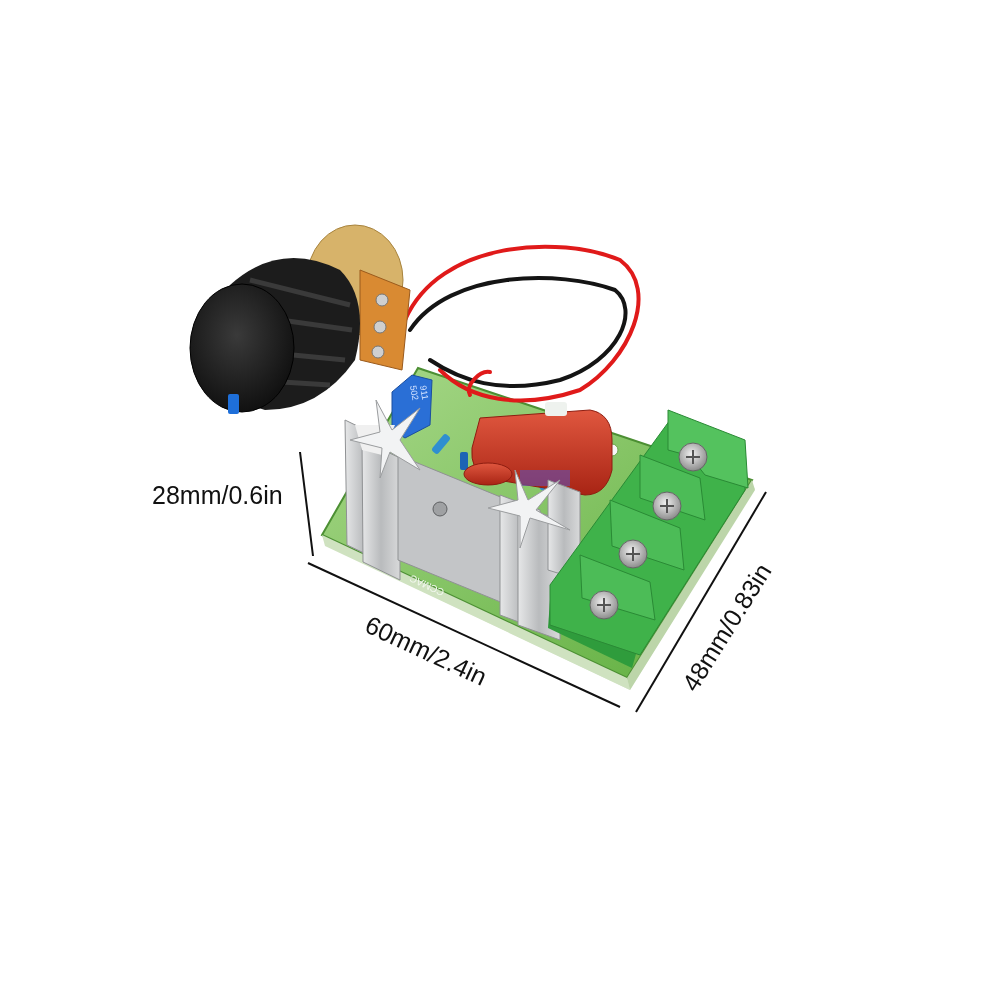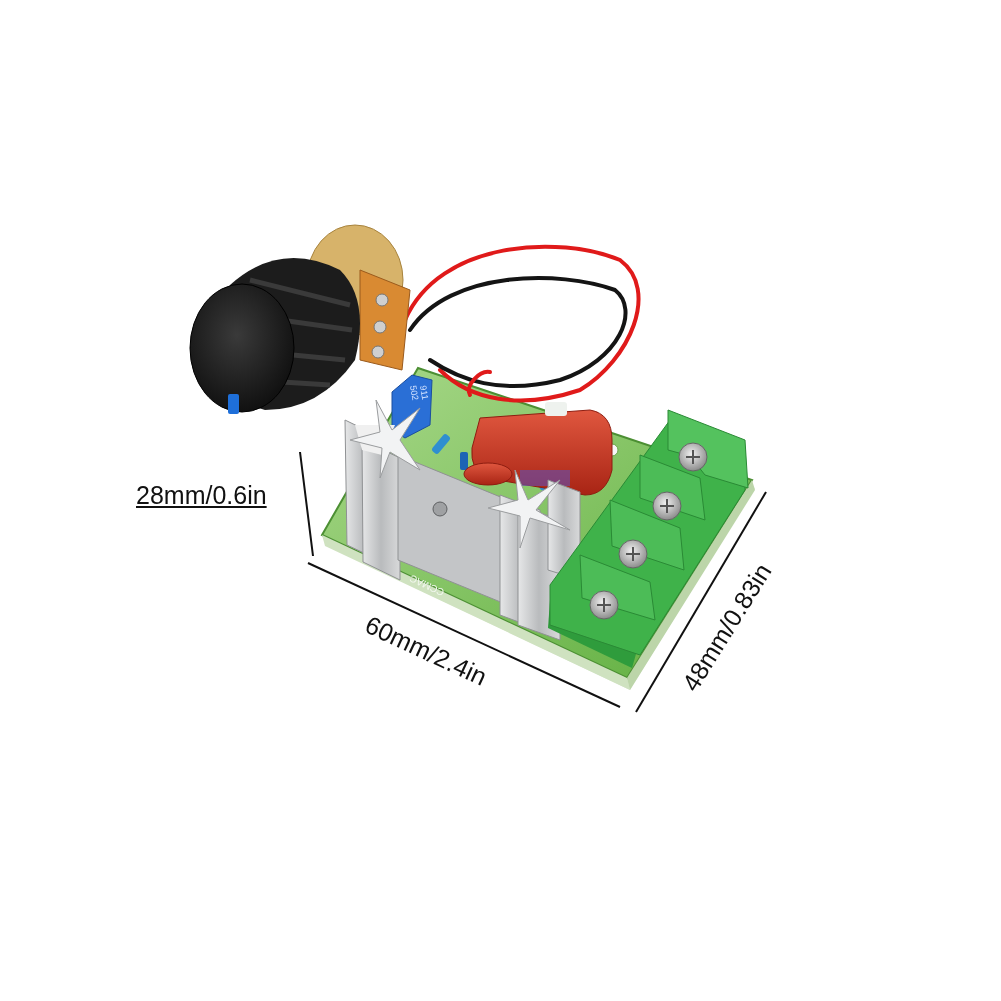--- a/index.html
+++ b/index.html
@@ -1,21 +1,21 @@
 <!DOCTYPE html>
 <html><head>
 <meta charset="utf-8">
 <style>
   html, body { margin:0; padding:0; background:#ffffff; }
   body { width:1001px; height:1001px; position:relative; overflow:hidden;
          font-family:"Liberation Sans", sans-serif; }
   #scene { position:absolute; left:0; top:0; width:1001px; height:1001px; }
   .dim-label { position:absolute; font-family:"Liberation Sans", sans-serif;
                font-size:25px; color:#111; white-space:nowrap; line-height:1; }
-  #lbl-height { left:136px; top:483px;text-decoration:underline; }
+  #lbl-height { left:152px; top:483px; }
   #lbl-length { left:372px; top:612px; transform-origin:0 0; transform:rotate(25deg); }
   #lbl-width  { left:678px; top:682px; transform-origin:0 0; transform:rotate(-58deg); }
 </style>
 </head>
 <body>
 
 <svg id="scene" viewBox="0 0 1001 1001" xmlns="http://www.w3.org/2000/svg">
   <defs>
     <linearGradient id="pcbGrad" x1="0" y1="0" x2="1" y2="1">
       <stop offset="0" stop-color="#a9d98a"></stop>

